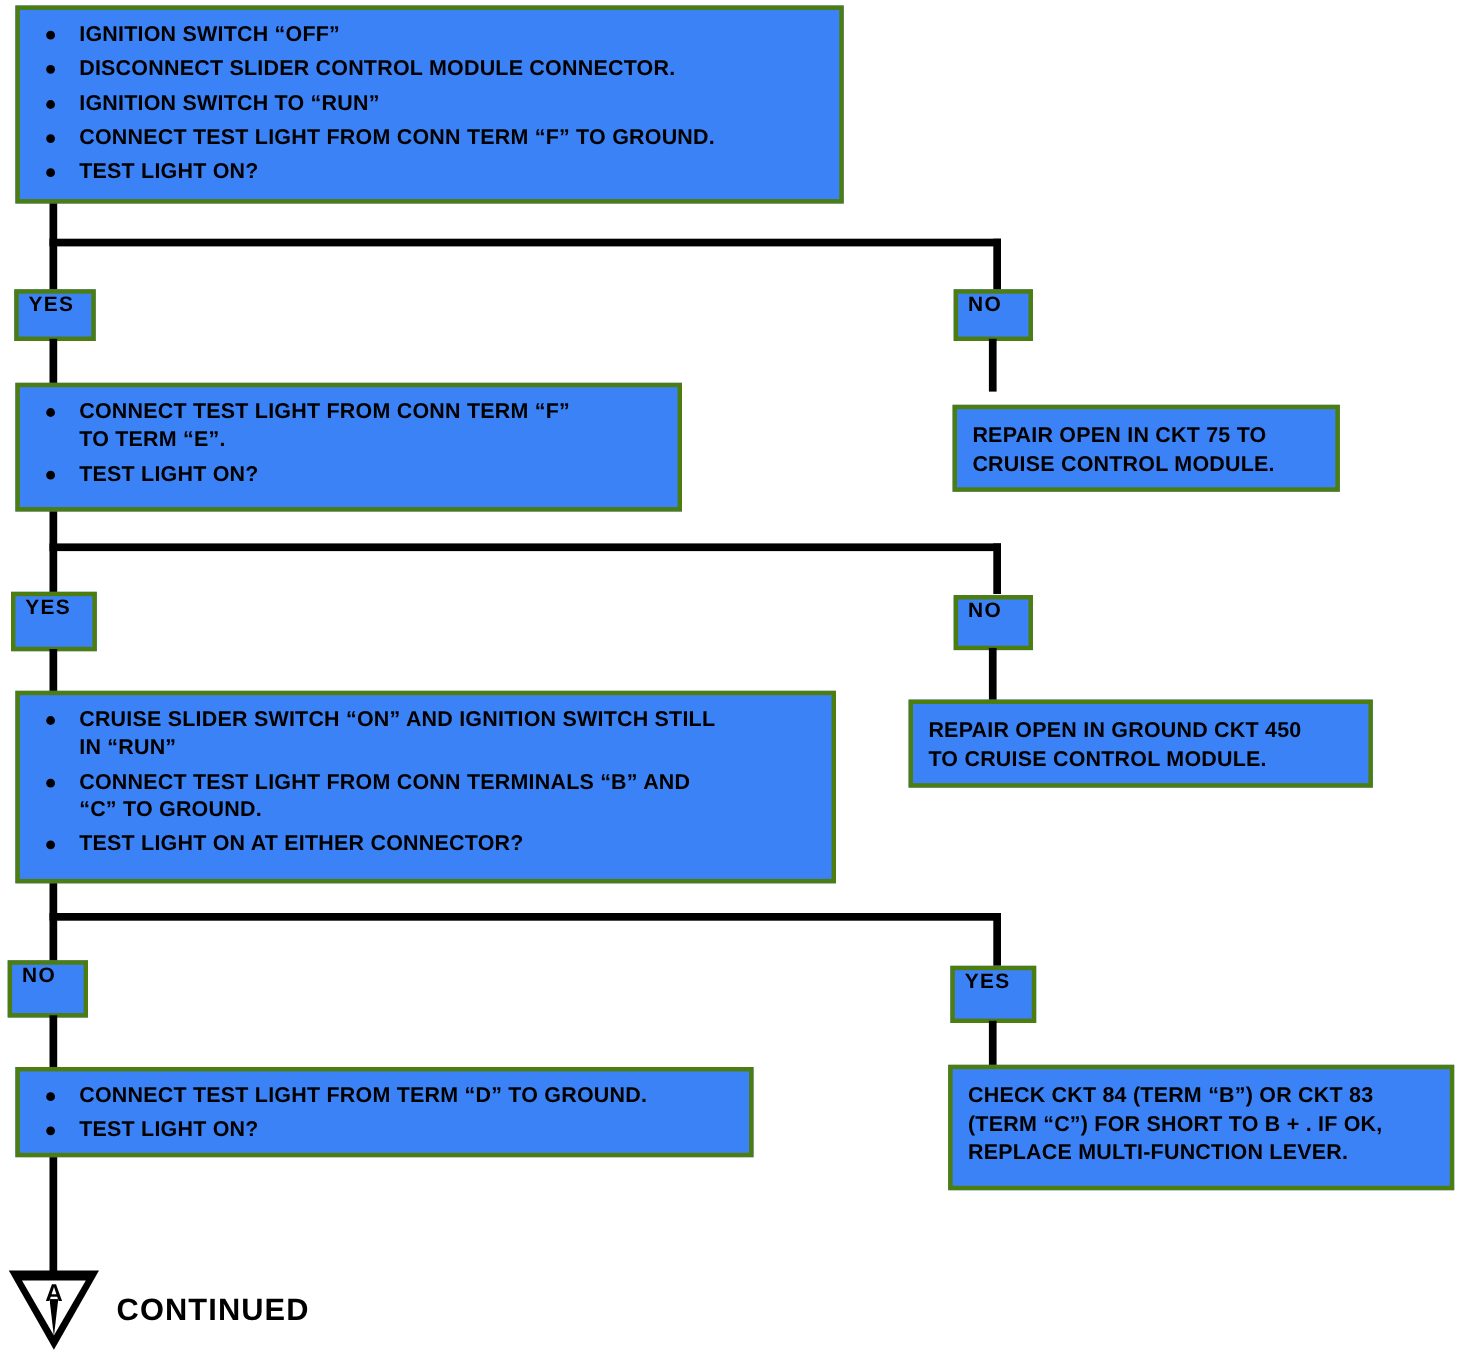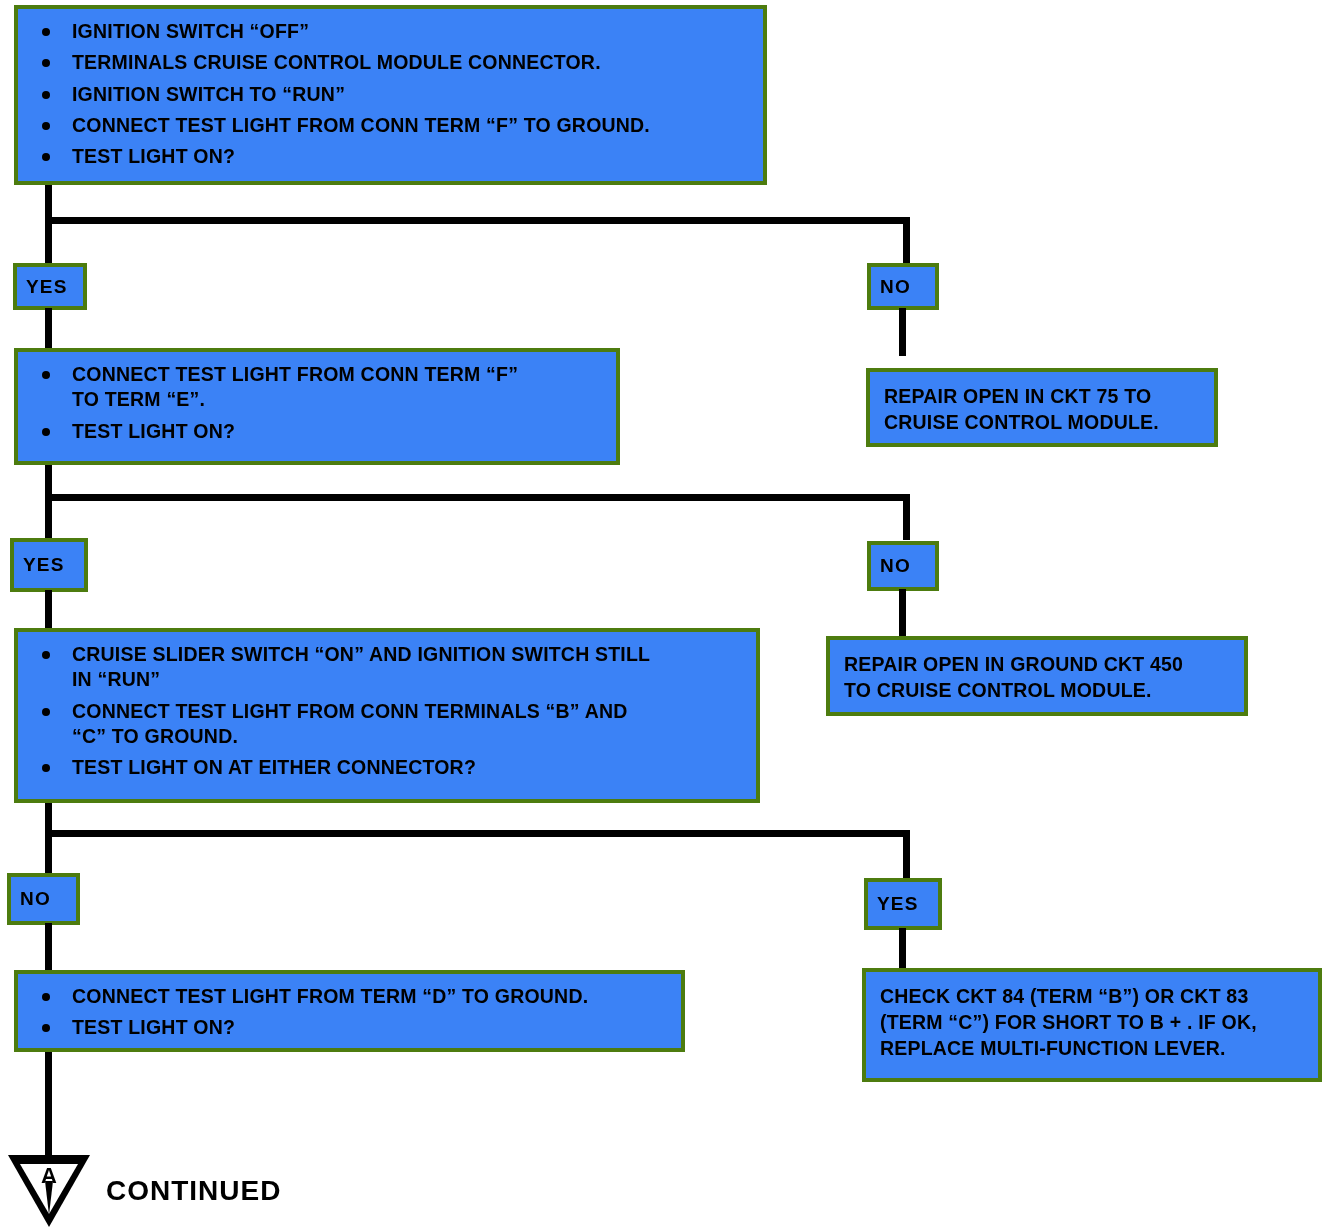--- a/index.html
+++ b/index.html
@@ -26,21 +26,21 @@
     border: 4px solid #4d7c0f;
   }
   .stepbox {
     padding: 10px 8px 8px 10px;
   }
   .plainbox {
     padding: 12px 10px 10px 14px;
   }
   .labelbox {
     display: flex;
-    align-items: center;
+    align-items: flex-start;
     justify-content: flex-start;
     padding-left: 9px;
     border-width: 4px;
   }
 
   .bullet-list {
     list-style: none;
     margin: 0;
     padding: 0;
   }
@@ -150,21 +150,21 @@
   }
 </style>
 </head>
 <body>
 
 <div id="sheet">
 
   <div class="node stepbox" style="left:14px; top:5px; width:753px; height:180px;">
     <ul class="bullet-list">
       <li>IGNITION SWITCH “OFF”</li>
-      <li>TERMINALS CRUISE CONTROL MODULE CONNECTOR.</li>
+      <li>DISCONNECT SLIDER CONTROL MODULE CONNECTOR.</li>
       <li>IGNITION SWITCH TO “RUN”</li>
       <li>CONNECT TEST LIGHT FROM CONN TERM “F” TO GROUND.</li>
       <li>TEST LIGHT ON?</li>
     </ul>
   </div>
 
   <div class="vline" style="left:45px; top:185px; height:80px;"></div>
   <div class="hline" style="left:45px; top:217px; width:865px;"></div>
   <div class="vline" style="left:903px; top:217px; height:48px;"></div>
 

